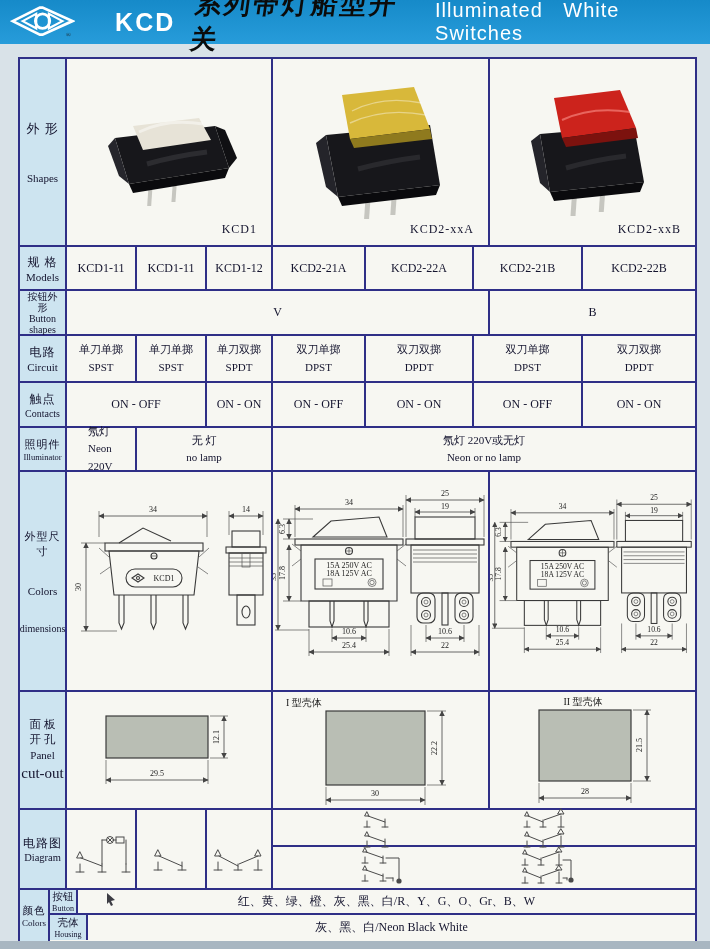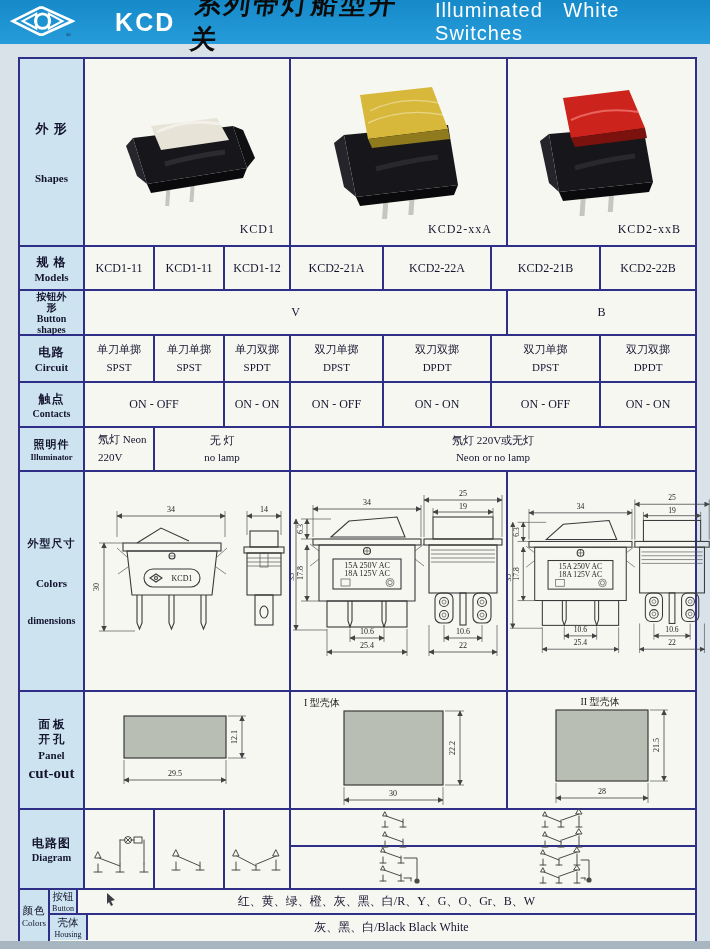--- a/index.html
+++ b/index.html
@@ -15,26 +15,26 @@
 
   .tbl{position:absolute;left:18px;top:57px;width:679px;background:var(--cell);border:2px solid var(--bd);}
   .row{display:flex;border-bottom:2px solid var(--bd);position:relative;}
   .row:last-child{border-bottom:none;}
   .c{border-right:2px solid var(--bd);flex-shrink:0;position:relative;
      display:flex;flex-direction:column;align-items:center;justify-content:center;text-align:center;}
   .c:last-child{border-right:none;flex:1;}
   .lbl{background:var(--lbl);}
   .lbl .cn{font-size:13px;letter-spacing:1px;}
   .lbl .en{font-size:11px;}
-  .wlab{width:65px;font-weight:bold;} .w1{width:70px;} .w2{width:70px;} .w3{width:66px;}
+  .wlab{width:47px;} .w1{width:70px;} .w2{width:70px;} .w3{width:66px;}
   .w4{width:93px;} .w5{width:108px;} .w6{width:109px;}
   .w12{width:140px;} .w13{width:206px;} .w45{width:217px;} .w15{width:423px;}
   .mtxt{font-size:12px;} .two .t{font-size:11px;line-height:1.55;}
   .caption{position:absolute;right:14px;bottom:8px;font-size:12px;letter-spacing:1px;}
-  .ill-left{align-items:flex-start;text-align:left;padding-left:13px;font-size:11px;line-height:1.6;}
+  .ill-left{align-items:flex-start;text-align:left;padding-left:21px;font-size:11px;line-height:1.6;}
   svg text{font-family:"Liberation Serif",serif;fill:#1c1c1c;}
   .ln{stroke:#3a3a3a;stroke-width:1.1;fill:none;}
   .thin{stroke:#555;stroke-width:.7;fill:none;}
   .dim{stroke:#444;stroke-width:.8;marker-start:url(#arr);marker-end:url(#arr);}
   .dt{font-size:8px;}
   .cut{fill:#b9beb4;stroke:#3a3a3a;stroke-width:1.2;}
   .sch{stroke:#4a4a4a;stroke-width:1;fill:none;stroke-linecap:round;}
   .schf{fill:#4a4a4a;}
   .half{position:relative;width:100%;}
   .footer{position:absolute;left:0;bottom:0;width:710px;height:8px;background:#a8b6c1;}
@@ -526,21 +526,21 @@
           <div style="font-size:10.5px">按钮</div>
           <div style="font-size:8px">Button</div>
         </div>
         <div class="c" style="font-size:12px">红、黄、绿、橙、灰、黑、白/R、Y、G、O、Gr、B、W</div>
       </div>
       <div style="display:flex;height:25px">
         <div class="c lbl" style="width:38px">
           <div style="font-size:10.5px">壳体</div>
           <div style="font-size:8px">Housing</div>
         </div>
-        <div class="c" style="font-size:12px">灰、黑、白/Black  Black  White</div>
+        <div class="c" style="font-size:12px">灰、黑、白/Neon  Black  White</div>
       </div>
     </div>
   </div>
 
 </div>
 
 <svg class="cursor" width="10" height="13" viewBox="0 0 10 13">
   <polygon points="1,0 9,7 5,8 7,12 5,13 3,9 1,11" fill="#3c3c44"></polygon>
 </svg>
 

